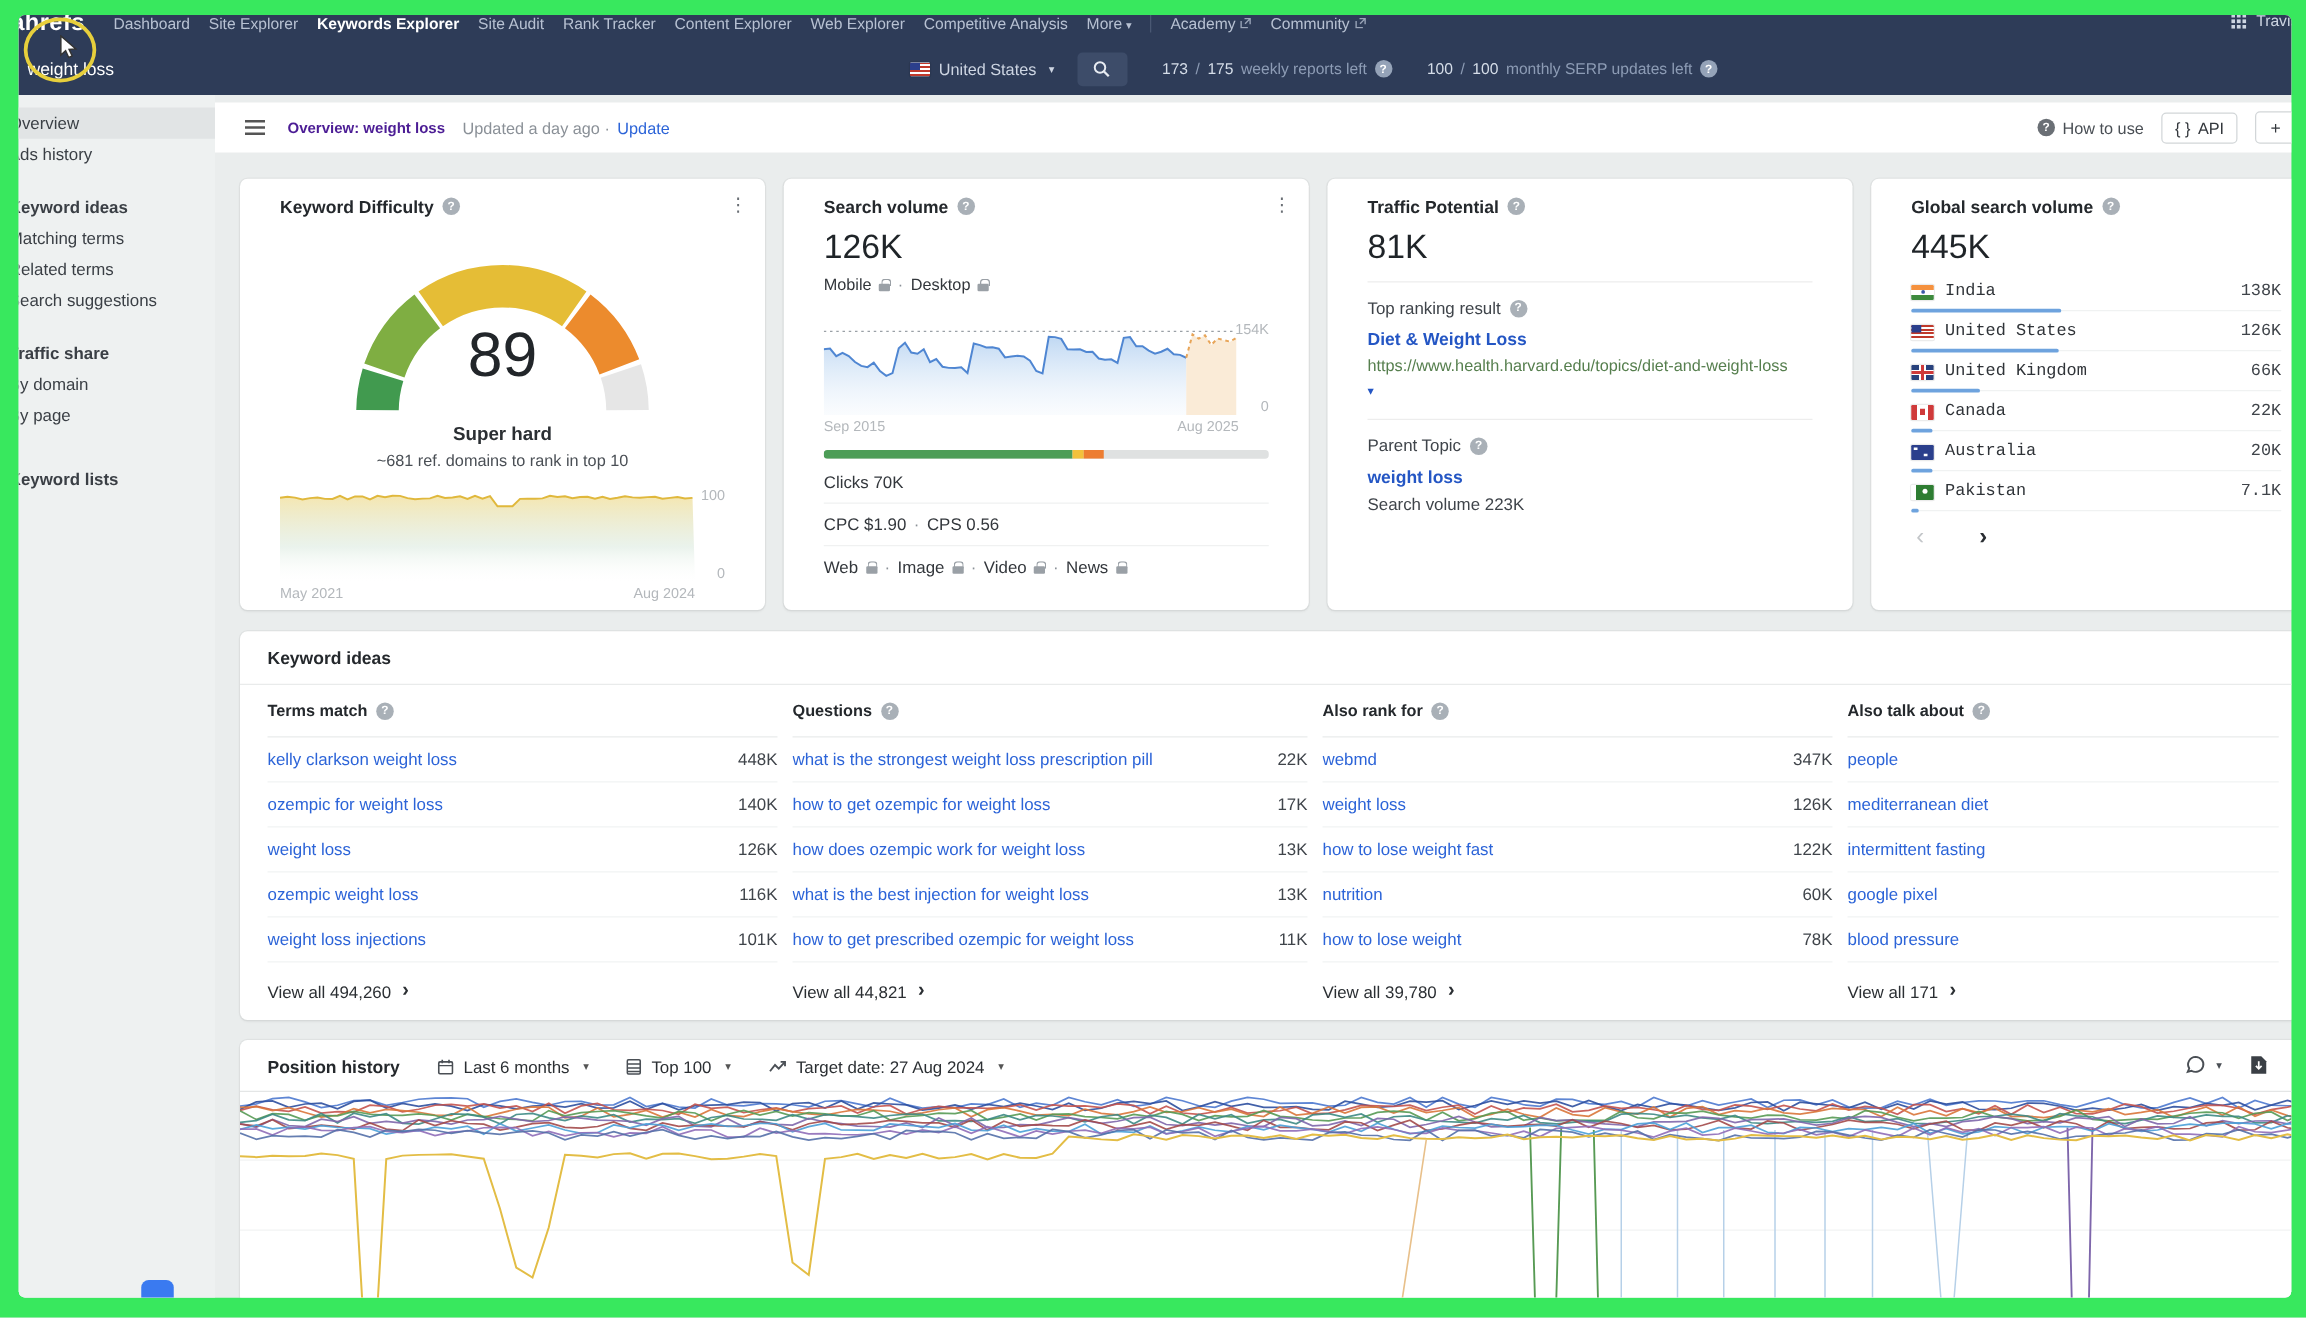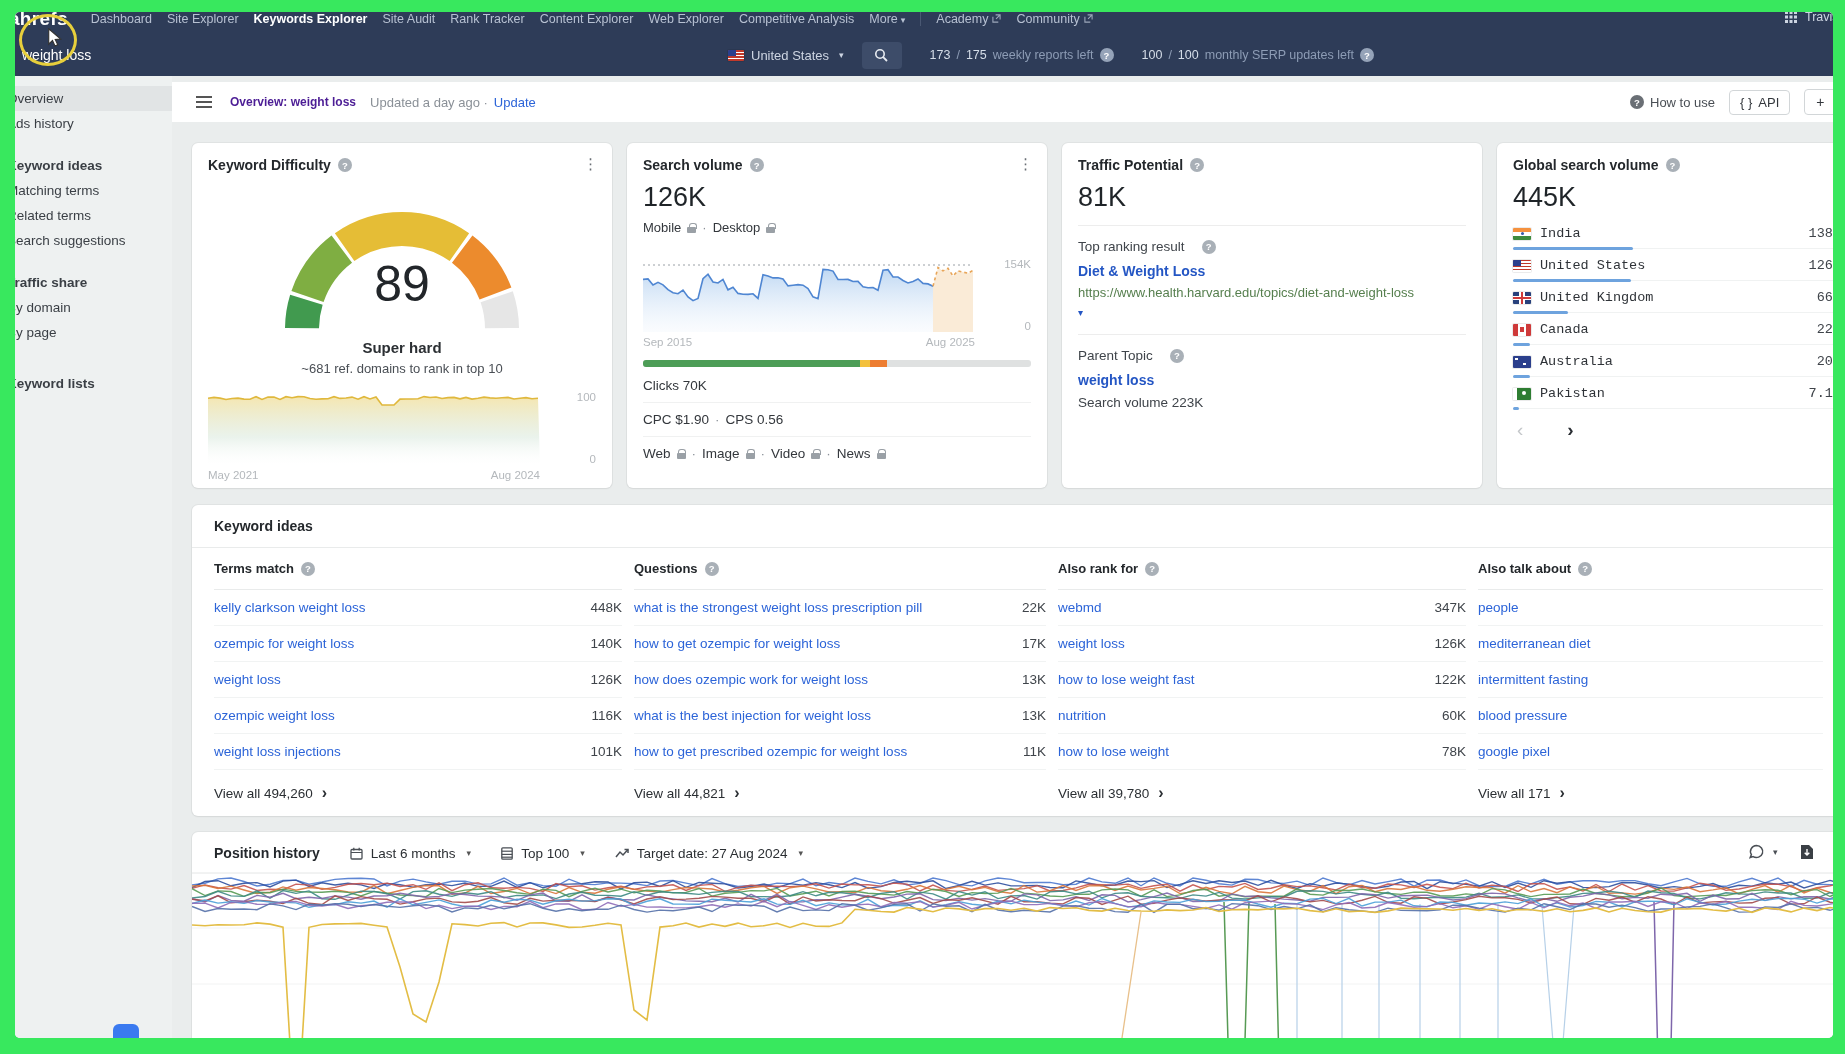--- a/index.html
+++ b/index.html
@@ -49,21 +49,21 @@
   .page-title { font-size: 12px; font-weight: bold; color: #4c1d95; margin-left: 18px; }
   .updated { font-size: 13px; color: #8a9097; margin-left: 14px; }
   .update-link { font-size: 13px; color: #2c64d8; margin-left: 6px; cursor: pointer; }
   .head-right { position: absolute; left: 1458px; top: 0; height: 40px; display: flex; align-items: center; gap: 14px; }
   .howto { display: flex; align-items: center; gap: 6px; font-size: 13px; color: #4a4f55; cursor: pointer; white-space: nowrap; }
   .api-btn { display: flex; align-items: center; gap: 6px; border: 1px solid #d2d6d8; border-radius: 4px; padding: 4px 10px; font-size: 13px; color: #33373c; cursor: pointer; background: #fff; white-space: nowrap; }
   .plus-btn { border: 1px solid #d2d6d8; border-radius: 4px; padding: 4px 11px; font-size: 14px; color: #33373c; cursor: pointer; background: #fff; }
 
   
   .cards { display: flex; gap: 15px; padding-left: 20px; margin-top: 21px; }
-  .card { background: #fff; border-radius: 6px; box-shadow: 0 0 0 1px rgba(0,0,0,.04), 0 1px 2px rgba(0,0,0,.05); padding: 14px 16px; position: relative; height: 345px; }
+  .card { background: #fff; border-radius: 6px; box-shadow: 0 0 0 1px rgba(0,0,0,.04), 0 1px 2px rgba(0,0,0,.05); padding: 14px 32px; position: relative; height: 345px; }
   .card.c-std { width: 420px; min-width: 420px; }
   .card.c-last { width: 360px; min-width: 360px; }
   .card-title { display: flex; align-items: center; gap: 7px; font-size: 14px; font-weight: bold; color: #24282c; }
   .kebab { position: absolute; top: 12px; right: 14px; color: #6a6f75; font-size: 15px; cursor: pointer; letter-spacing: 0; }
   .big-num { font-size: 27px; color: #1f2428; margin-top: 9px; }
 
   .gaugewrap { position: relative; height: 158px; margin-top: 6px; text-align: center; }
   .gauge-num { position: absolute; left: 0; right: 0; top: 76px; font-size: 50px; color: #22262a; }
   .kd-level { text-align: center; font-size: 15px; font-weight: bold; color: #2b2f33; margin-top: 2px; }
   .kd-note { text-align: center; font-size: 13px; color: #4a4f55; margin-top: 5px; }
@@ -80,21 +80,21 @@
   .lock::after { content: ""; position: absolute; left: 0; top: 4px; width: 9px; height: 6px; background: #9aa0a6; border-radius: 1px; }
   .dotsep { color: #8a9097; }
 
   .clicks-bar { display: flex; height: 7px; border-radius: 3px; overflow: hidden; background: #dfe1e1; margin-top: 12px; }
   .cb-g { background: #4d9d57; width: 56%; }
   .cb-y { background: #f3c13c; width: 2.5%; }
   .cb-o { background: #ed7d31; width: 4.5%; }
   .vline { border-top: 1px solid #f0f1f1; margin-top: 9px; padding-top: 9px; font-size: 13.5px; color: #33373c; display: flex; align-items: center; gap: 6px; }
 
   .divider { border-top: 1px solid #ededed; margin-top: 12px; }
-  .sec-label { display: flex; align-items: center; gap: 17px; font-size: 13.5px; color: #3f444a; margin-top: 13px; }
+  .sec-label { display: flex; align-items: center; gap: 7px; font-size: 13.5px; color: #3f444a; margin-top: 13px; }
   .blue-link { font-size: 14px; font-weight: bold; color: #2456c4; margin-top: 9px; cursor: pointer; }
   .url { font-size: 13px; color: #567f4e; margin-top: 6px; white-space: nowrap; overflow: hidden; }
   .tp-caret { font-size: 10px; color: #2456c4; margin-top: 7px; cursor: pointer; }
   .tp-note { font-size: 13.5px; color: #3f444a; margin-top: 7px; }
 
   .country-list { margin-top: 10px; }
   .c-row { display: flex; align-items: center; height: 21px; font-size: 13.5px; color: #2f3338; font-family: Liberation Mono, monospace; }
   .c-row .cname { margin-left: 9px; }
   .c-row .cval { margin-left: auto; color: #3f444a; white-space: nowrap; }
   .track { height: 5px; position: relative; margin: 2px 0 4px; }
@@ -564,24 +564,24 @@
               <div class="ki-row">
                   <span class="ki-kw">people</span>
                 </div>
               <div class="ki-row">
                   <span class="ki-kw">mediterranean diet</span>
                 </div>
               <div class="ki-row">
                   <span class="ki-kw">intermittent fasting</span>
                 </div>
               <div class="ki-row">
+                  <span class="ki-kw">google pixel</span>
+                </div>
+              <div class="ki-row">
                   <span class="ki-kw">blood pressure</span>
-                </div>
-              <div class="ki-row">
-                  <span class="ki-kw">google pixel</span>
                 </div>
               <div class="ki-foot">
                   <span>View all 171</span>
                   <span class="chev">›</span>
                 </div>
             </div>
           </div>
         </div>
 
         <div class="panel" style="margin-top:16px">

